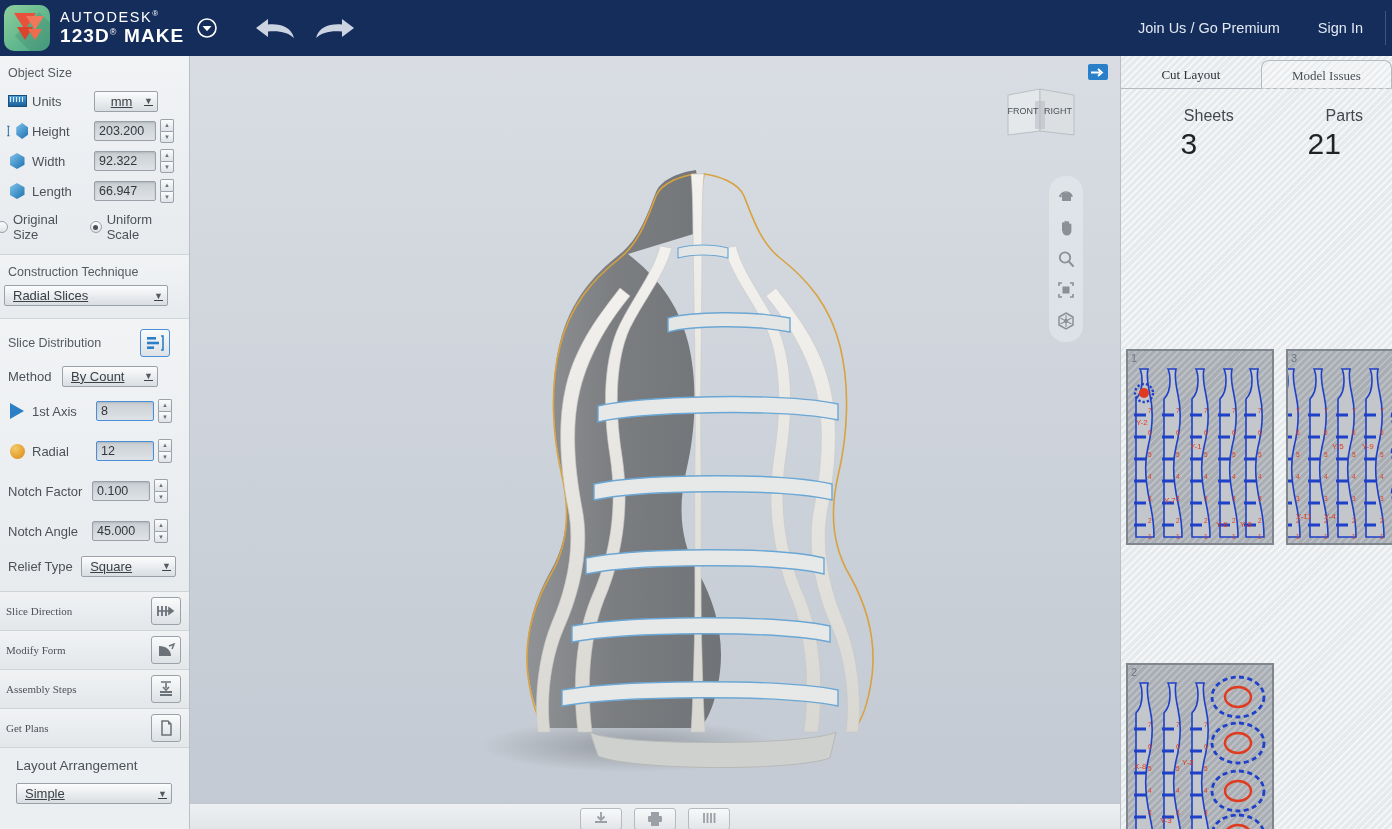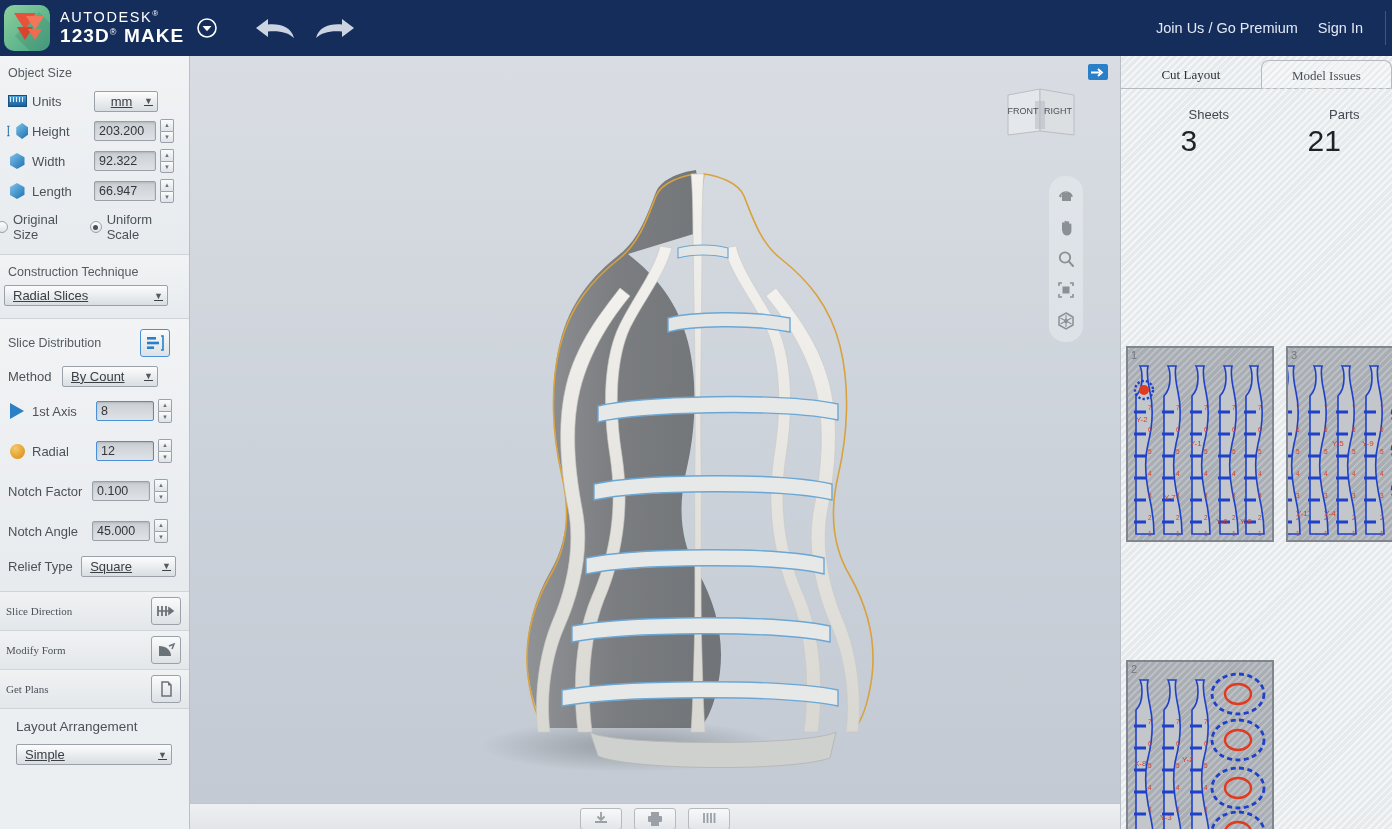--- a/index.html
+++ b/index.html
@@ -37,21 +37,21 @@
   .brand-top sup { font-size: 8px; vertical-align: super; }
   .brand-bot { font-size: 19px; letter-spacing: 1.1px; font-weight: 700; }
   .brand-bot sup { font-size: 9px; vertical-align: super; font-weight: 400; }
 
   .caret-btn { margin-left: 12px; width: 22px; height: 22px; cursor: pointer; }
   .arrow-btn { width: 46px; height: 30px; cursor: pointer; }
   .arrows { margin-left: 36px; display: flex; gap: 10px; align-items: center; }
 
   .topright { margin-left: auto; display: flex; align-items: center;
               color: #dfe6f2; font-size: 14.5px; padding-right: 6px; }
-  .topright a { color: #e3e9f4; text-decoration: none; margin-left: 20px; cursor: pointer; }
+  .topright a { color: #e3e9f4; text-decoration: none; margin-left: 38px; cursor: pointer; }
   .topright .divider { width: 1px; height: 34px; background: #3d5484; margin-left: 22px; }
 
   
   .leftpanel {
     position: absolute; left: 0; top: 56px; width: 190px; height: 773px;
     background: #eceff1; border-right: 1px solid #b9bfc6; overflow: hidden;
   }
   .section { border-bottom: 1px solid #cfd4d9; padding: 8px 13px 10px 0;
              background: linear-gradient(#f1f3f5, #e8ebee); }
   .sec-title { font-size: 12.5px; color: #555b61; padding: 2px 0 6px 8px; }
@@ -155,21 +155,21 @@
   .tab.active { width: 160px; background: transparent; color: #2d3238; }
   .tab.inactive { width: 150px; border-radius: 8px 8px 0 0;
          border: 1px solid #b4bac0; border-bottom: none; color: #4b5157;
          background: linear-gradient(#e3e7ea, #d3d8dd);
          background-image: repeating-linear-gradient(135deg,
            rgba(255,255,255,.45) 0 2px, rgba(0,0,0,0) 2px 5px); }
   .tabstrip-line { height: 1px; background: #b4bac0; margin-top: -1px; }
 
   .stats { display: flex; padding: 18px 0 6px 0; }
   .stat { flex: 1; text-align: center; }
-  .stat .sl { font-size: 13px; color: #42484e; margin-left: 40px; }
+  .stat .sl { font-size: 16px; color: #42484e; margin-left: 40px; }
   .stat .sv { font-size: 30px; color: #1e2226; font-weight: 400; margin-top: 2px; }
 
   .sheets { position: relative; padding: 14px 0 0 5px; }
   .sheet {
     position: absolute; border: 2px solid #7f868d;
     background: #a9aeb4;
     background-image: repeating-linear-gradient(135deg,
       rgba(255,255,255,.22) 0 2px, rgba(0,0,0,0) 2px 5px);
     cursor: pointer; overflow: hidden;
   }
@@ -386,20 +386,29 @@
     <div class="menurow">
       <span class="mlbl">Modify Form</span>
       <span class="sqbtn">
         <svg width="20" height="16" viewBox="0 0 20 16">
           <path d="M3 14 L3 4 C10 4 15 8 15 14 Z" fill="#6b7278"></path>
           <path d="M13 4 L18 2 L16 7" fill="none" stroke="#6b7278" stroke-width="1.5"></path>
         </svg>
       </span>
     </div>
 
+    <div class="menurow">
+      <span class="mlbl">Assembly Steps</span>
+      <span class="sqbtn">
+        <svg width="20" height="16" viewBox="0 0 20 16">
+          <path d="M5 1 h10 M10 2 v5 M7 6 l3 3 l3 -3" stroke="#6b7278" stroke-width="1.6" fill="none"></path>
+          <path d="M4 11 h12 M4 14 h12" stroke="#6b7278" stroke-width="1.8"></path>
+        </svg>
+      </span>
+    </div>
 
     <div class="menurow">
       <span class="mlbl">Get Plans</span>
       <span class="sqbtn">
         <svg width="20" height="16" viewBox="0 0 20 16">
           <path d="M6 1 h6 l3 3 v11 H6 Z" fill="none" stroke="#6b7278" stroke-width="1.5"></path>
           <path d="M12 1 v3.5 h3" fill="#6b7278"></path>
         </svg>
       </span>
     </div>

